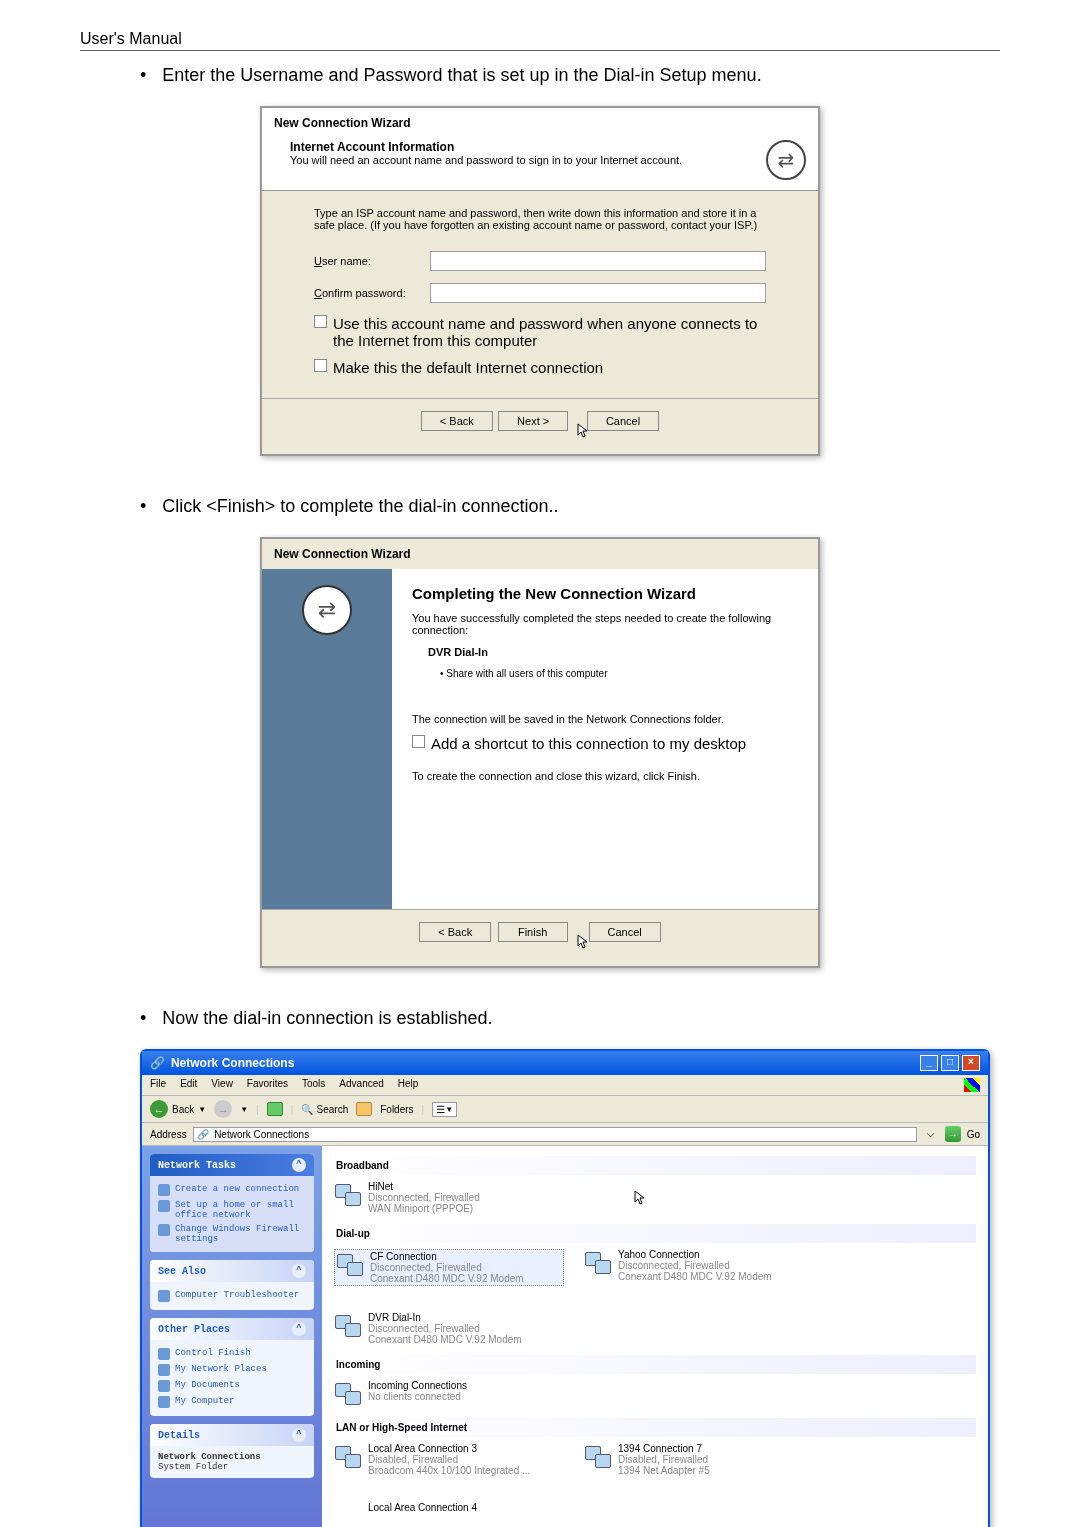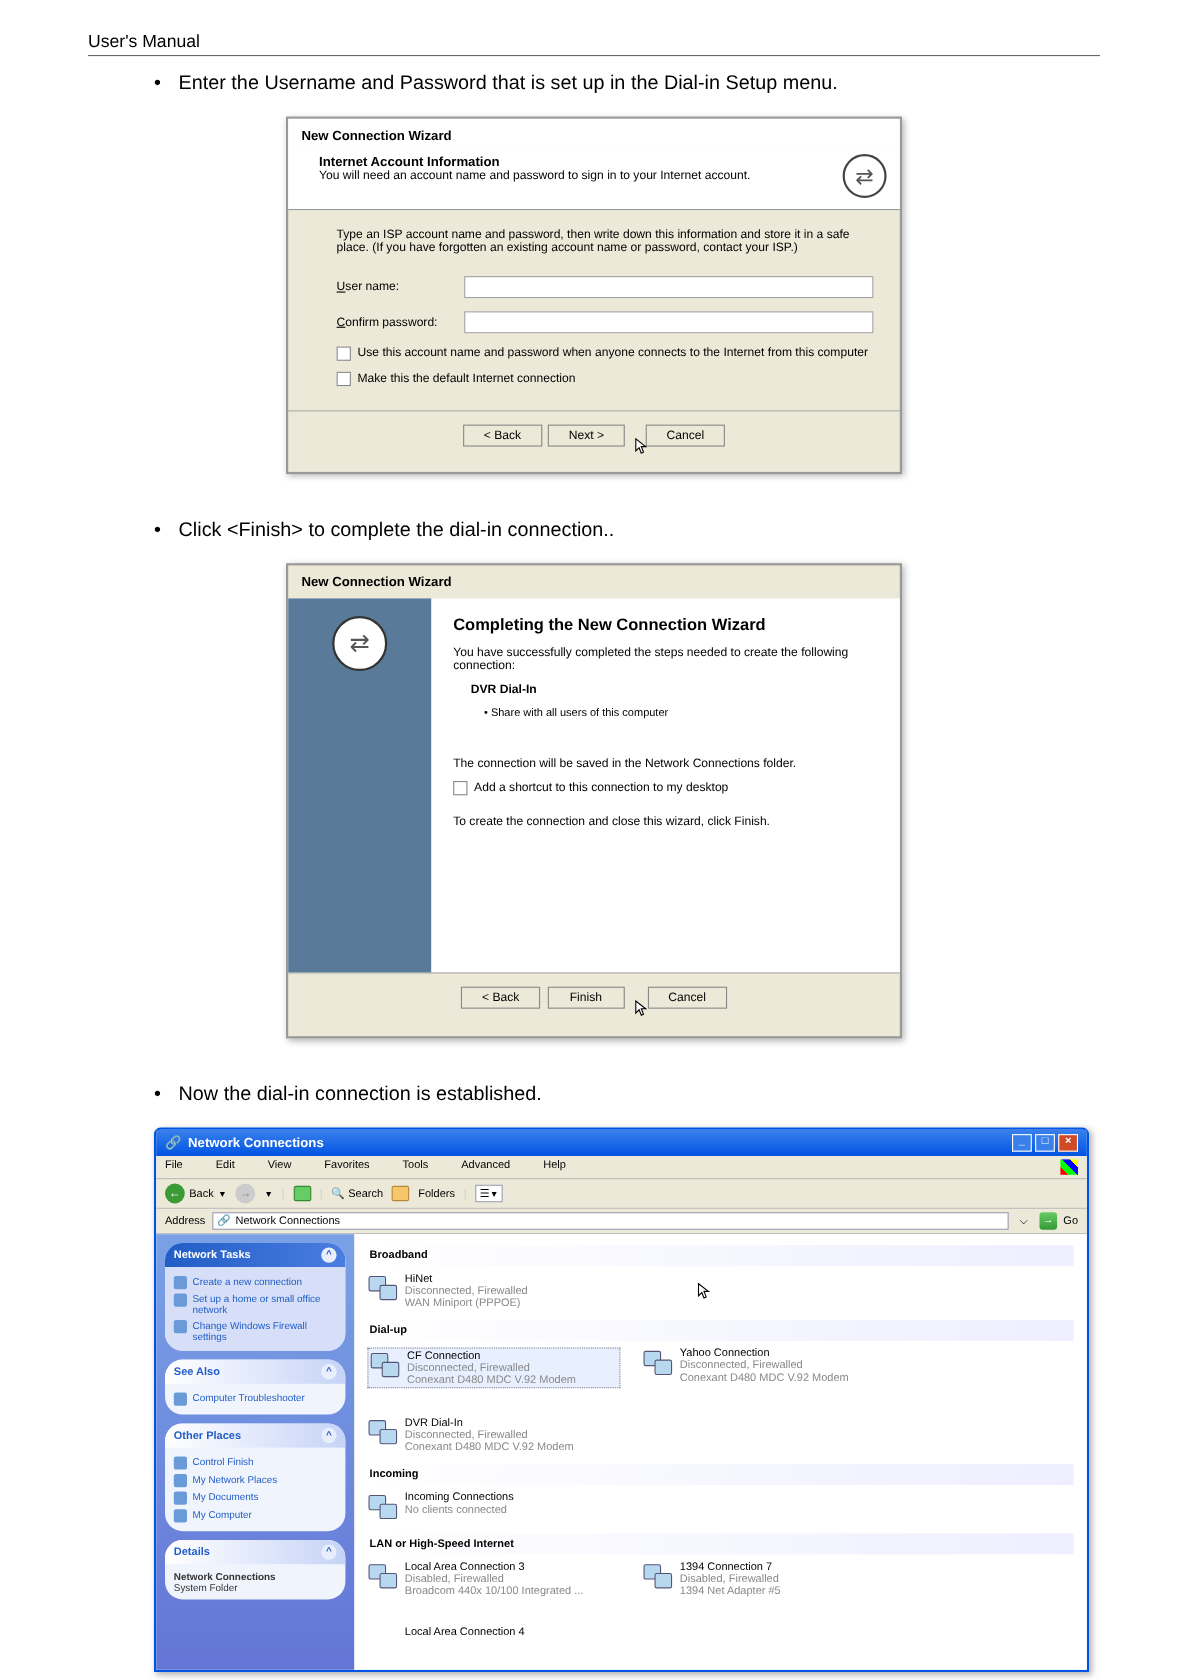--- a/index.html
+++ b/index.html
@@ -78,23 +78,22 @@
       align-items: center;
       justify-content: center;
       background: #fff;
       flex-shrink: 0;
     }
     .wizard-icon-inner {
       font-size: 20px;
       color: #555;
     }
     .wizard-body {
-      padding: 16px 24px;
+      padding: 16px 52px;
       font-size: 11px;
-      margin-left: 20px;
     }
     .wizard-body .desc {
       margin-bottom: 20px;
     }
     .form-row {
       display: flex;
       align-items: center;
       margin-bottom: 12px;
     }
     .form-label {
@@ -107,21 +106,21 @@
       flex: 1;
       height: 20px;
       border: 1px solid #a0a0a0;
       background: #fff;
     }
     .checkbox-row {
       display: flex;
       gap: 6px;
       margin-top: 10px;
       margin-bottom: 6px;
-      font-size: 11px;
+      font-size: 15px;
     }
     .checkbox {
       width: 13px;
       height: 13px;
       border: 1px solid #888;
       background: #fff;
       flex-shrink: 0;
     }
     .wizard-footer {
       border-top: 1px solid #aaa;
@@ -228,21 +227,21 @@
     }
     .nc-tb-btn.min, .nc-tb-btn.max { background: #3a80ea; }
     .nc-menubar {
       background: #ece9d8;
       padding: 3px 8px;
       font-size: 10px;
       display: flex;
       gap: 14px;
       justify-content: space-between;
     }
-    .nc-menubar-left { display: flex; gap: 30px; }
+    .nc-menubar-left { display: flex; gap: 14px; }
     .nc-win-icon {
       width: 16px; height: 14px;
       background: linear-gradient(45deg,#f00 0%,#f00 25%,#0f0 25%,#0f0 50%,#00f 50%,#00f 75%,#ff0 75%);
     }
     .nc-toolbar {
       background: #ece9d8;
       border-top: 1px solid #bbb;
       border-bottom: 1px solid #bbb;
       padding: 4px 8px;
       display: flex;
@@ -305,23 +304,24 @@
       background: #fff;
     }
     .nc-sidebar {
       width: 180px;
       background: linear-gradient(to bottom, #7aa1e6, #6375d6);
       padding: 8px;
       font-size: 9px;
     }
     .nc-panel {
       background: #f0f4fd;
-      border-radius: 16px;
+      border-radius: 4px;
       margin-bottom: 8px;
       overflow: hidden;
+      font-family: Liberation Mono, monospace;
     }
     .nc-panel-header {
       background: linear-gradient(to right, #ffffff, #c6d3f7);
       color: #215dc6;
       font-weight: bold;
       padding: 4px 8px;
       display: flex;
       justify-content: space-between;
       align-items: center;
       font-size: 10px;

